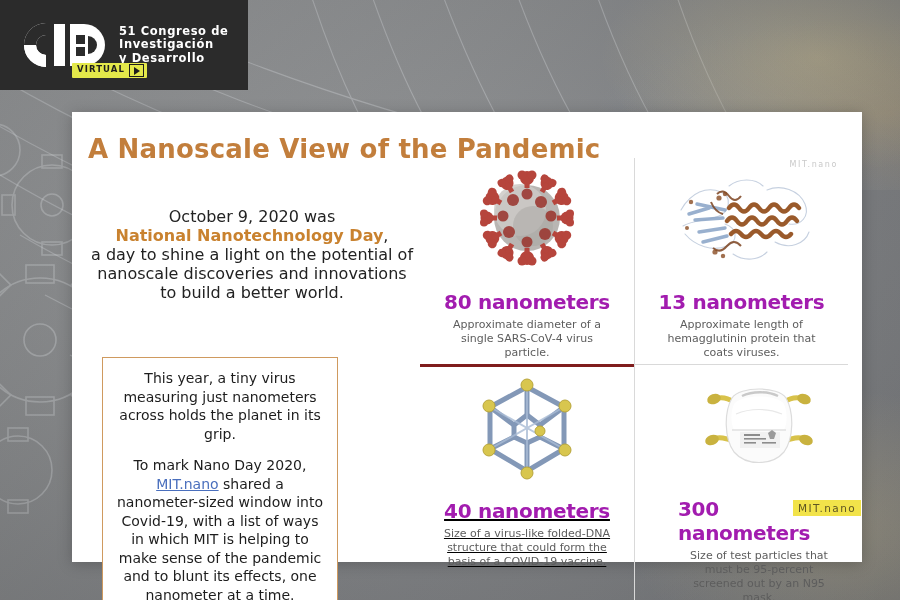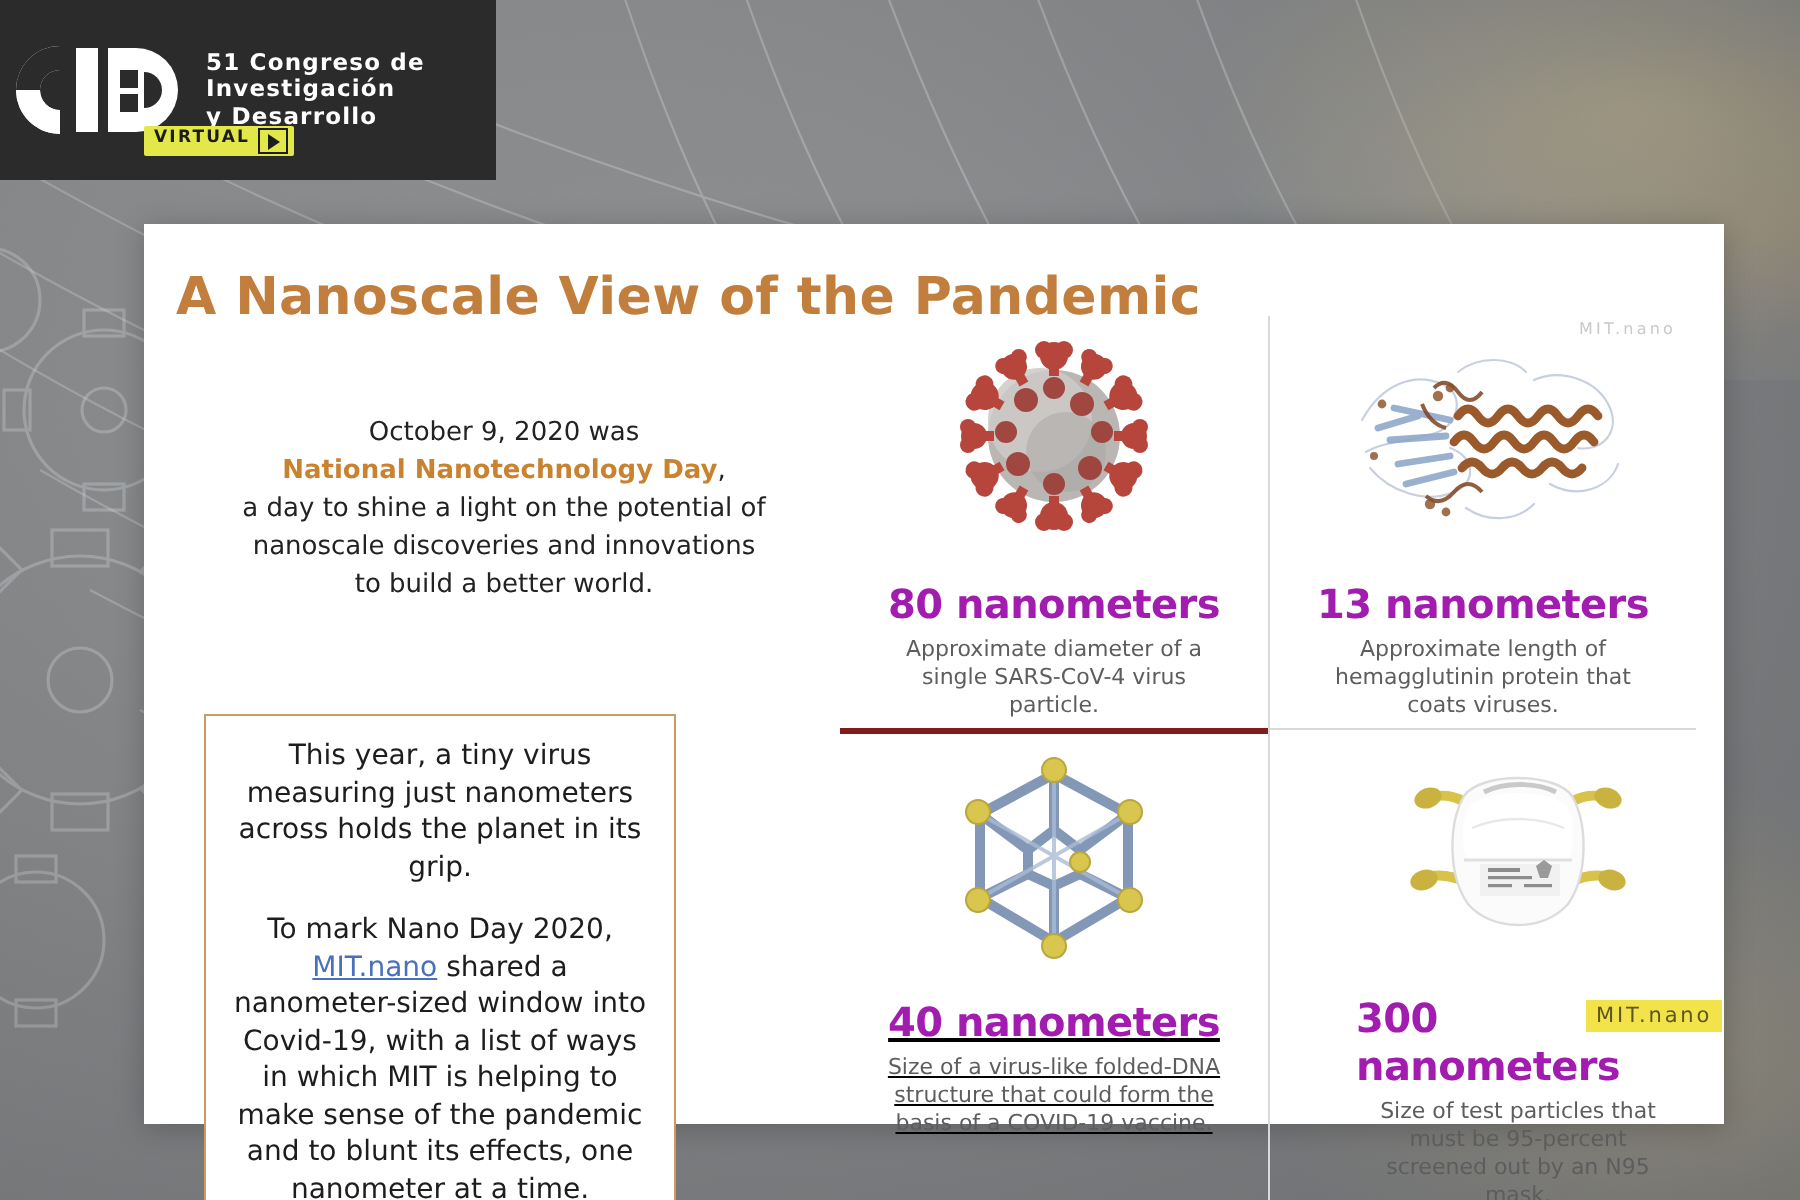--- a/index.html
+++ b/index.html
@@ -47,20 +47,21 @@
   }
 
   
   .logo-plate {
     position: absolute;
     left: 0; top: 0;
     width: 248px; height: 90px;
     background: #2b2b2b;
     display: flex;
     align-items: center;
+    padding-left: 16px;
     box-sizing: border-box;
     gap: 9px;
   }
   .logo-mark { width: 94px; height: 52px; flex: none; }
   .logo-text {
     color: #ffffff;
     font-family: "DejaVu Sans", sans-serif;
     font-weight: bold;
     font-size: 11.5px;
     line-height: 13.5px;
@@ -112,21 +113,21 @@
     letter-spacing: .2px;
   }
 
   
   .intro-text {
     position: absolute;
     left: 10px; top: 95px;
     width: 340px;
     text-align: center;
     font-family: "DejaVu Sans", sans-serif;
-    font-size: 13px;
+    font-size: 16px;
     line-height: 19px;
     color: #222222;
   }
   .intro-text .hl {
     color: #c9822f;
     font-weight: bold;
   }
   .callout {
     position: absolute;
     left: 30px; top: 245px;

